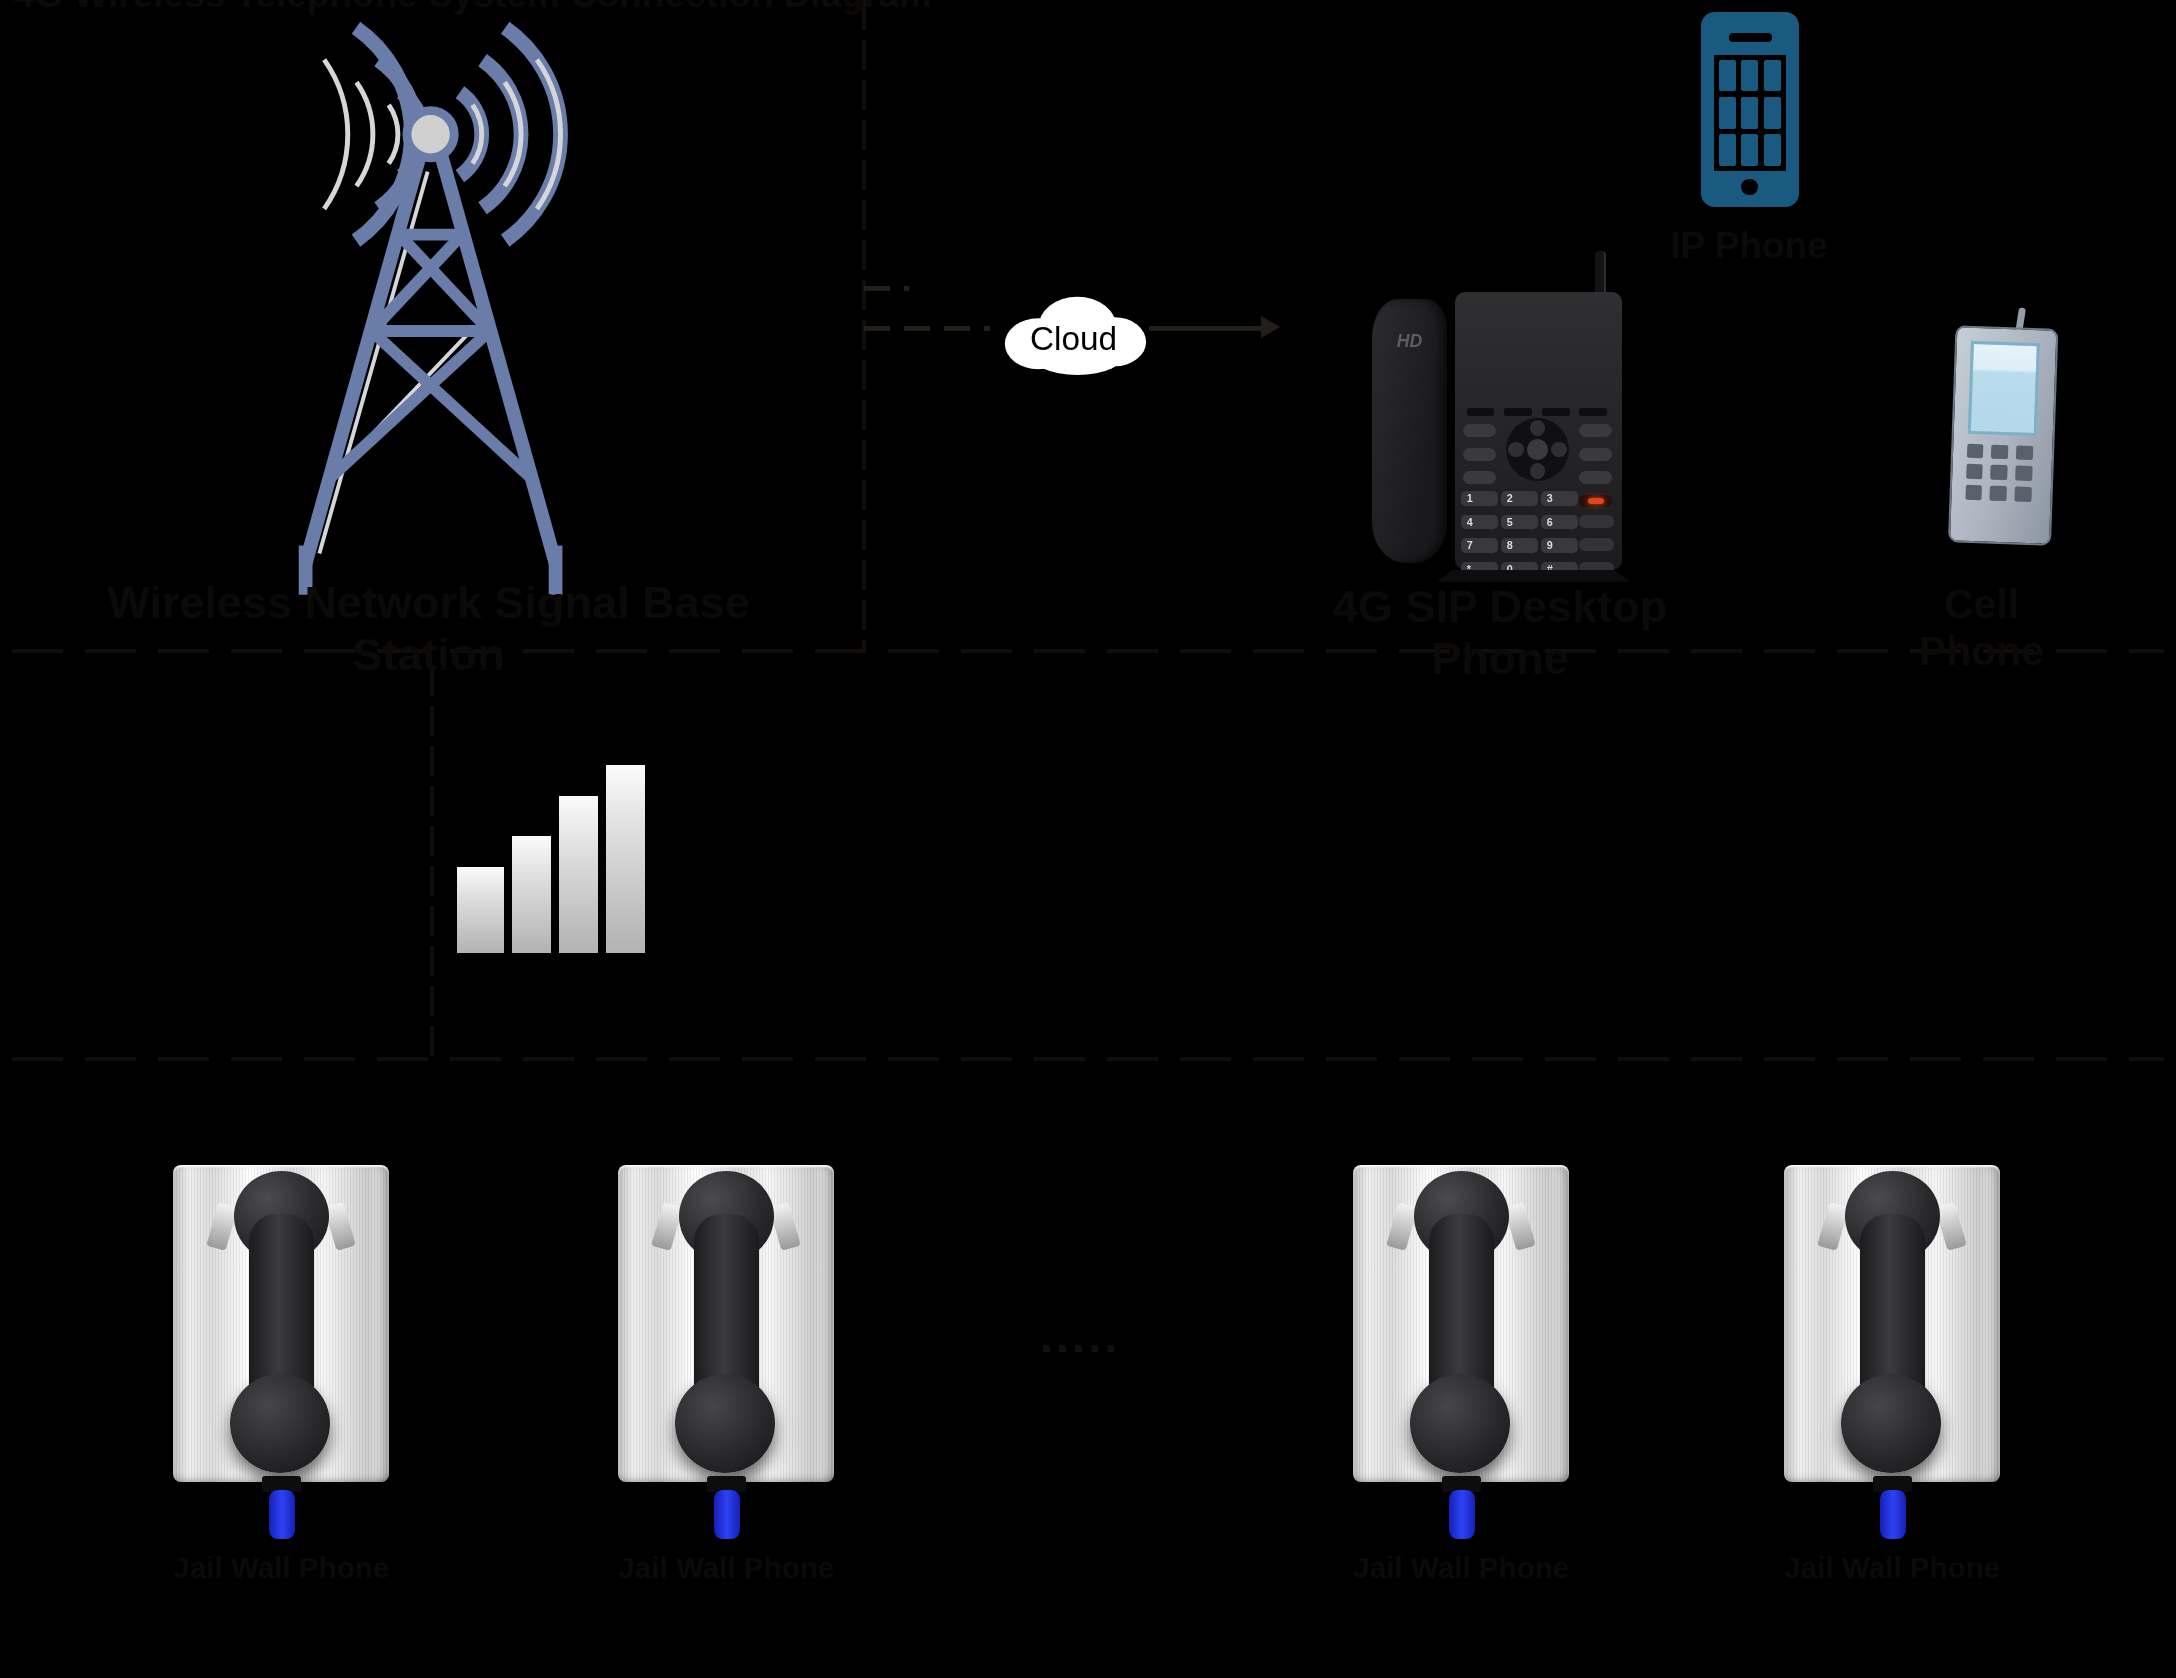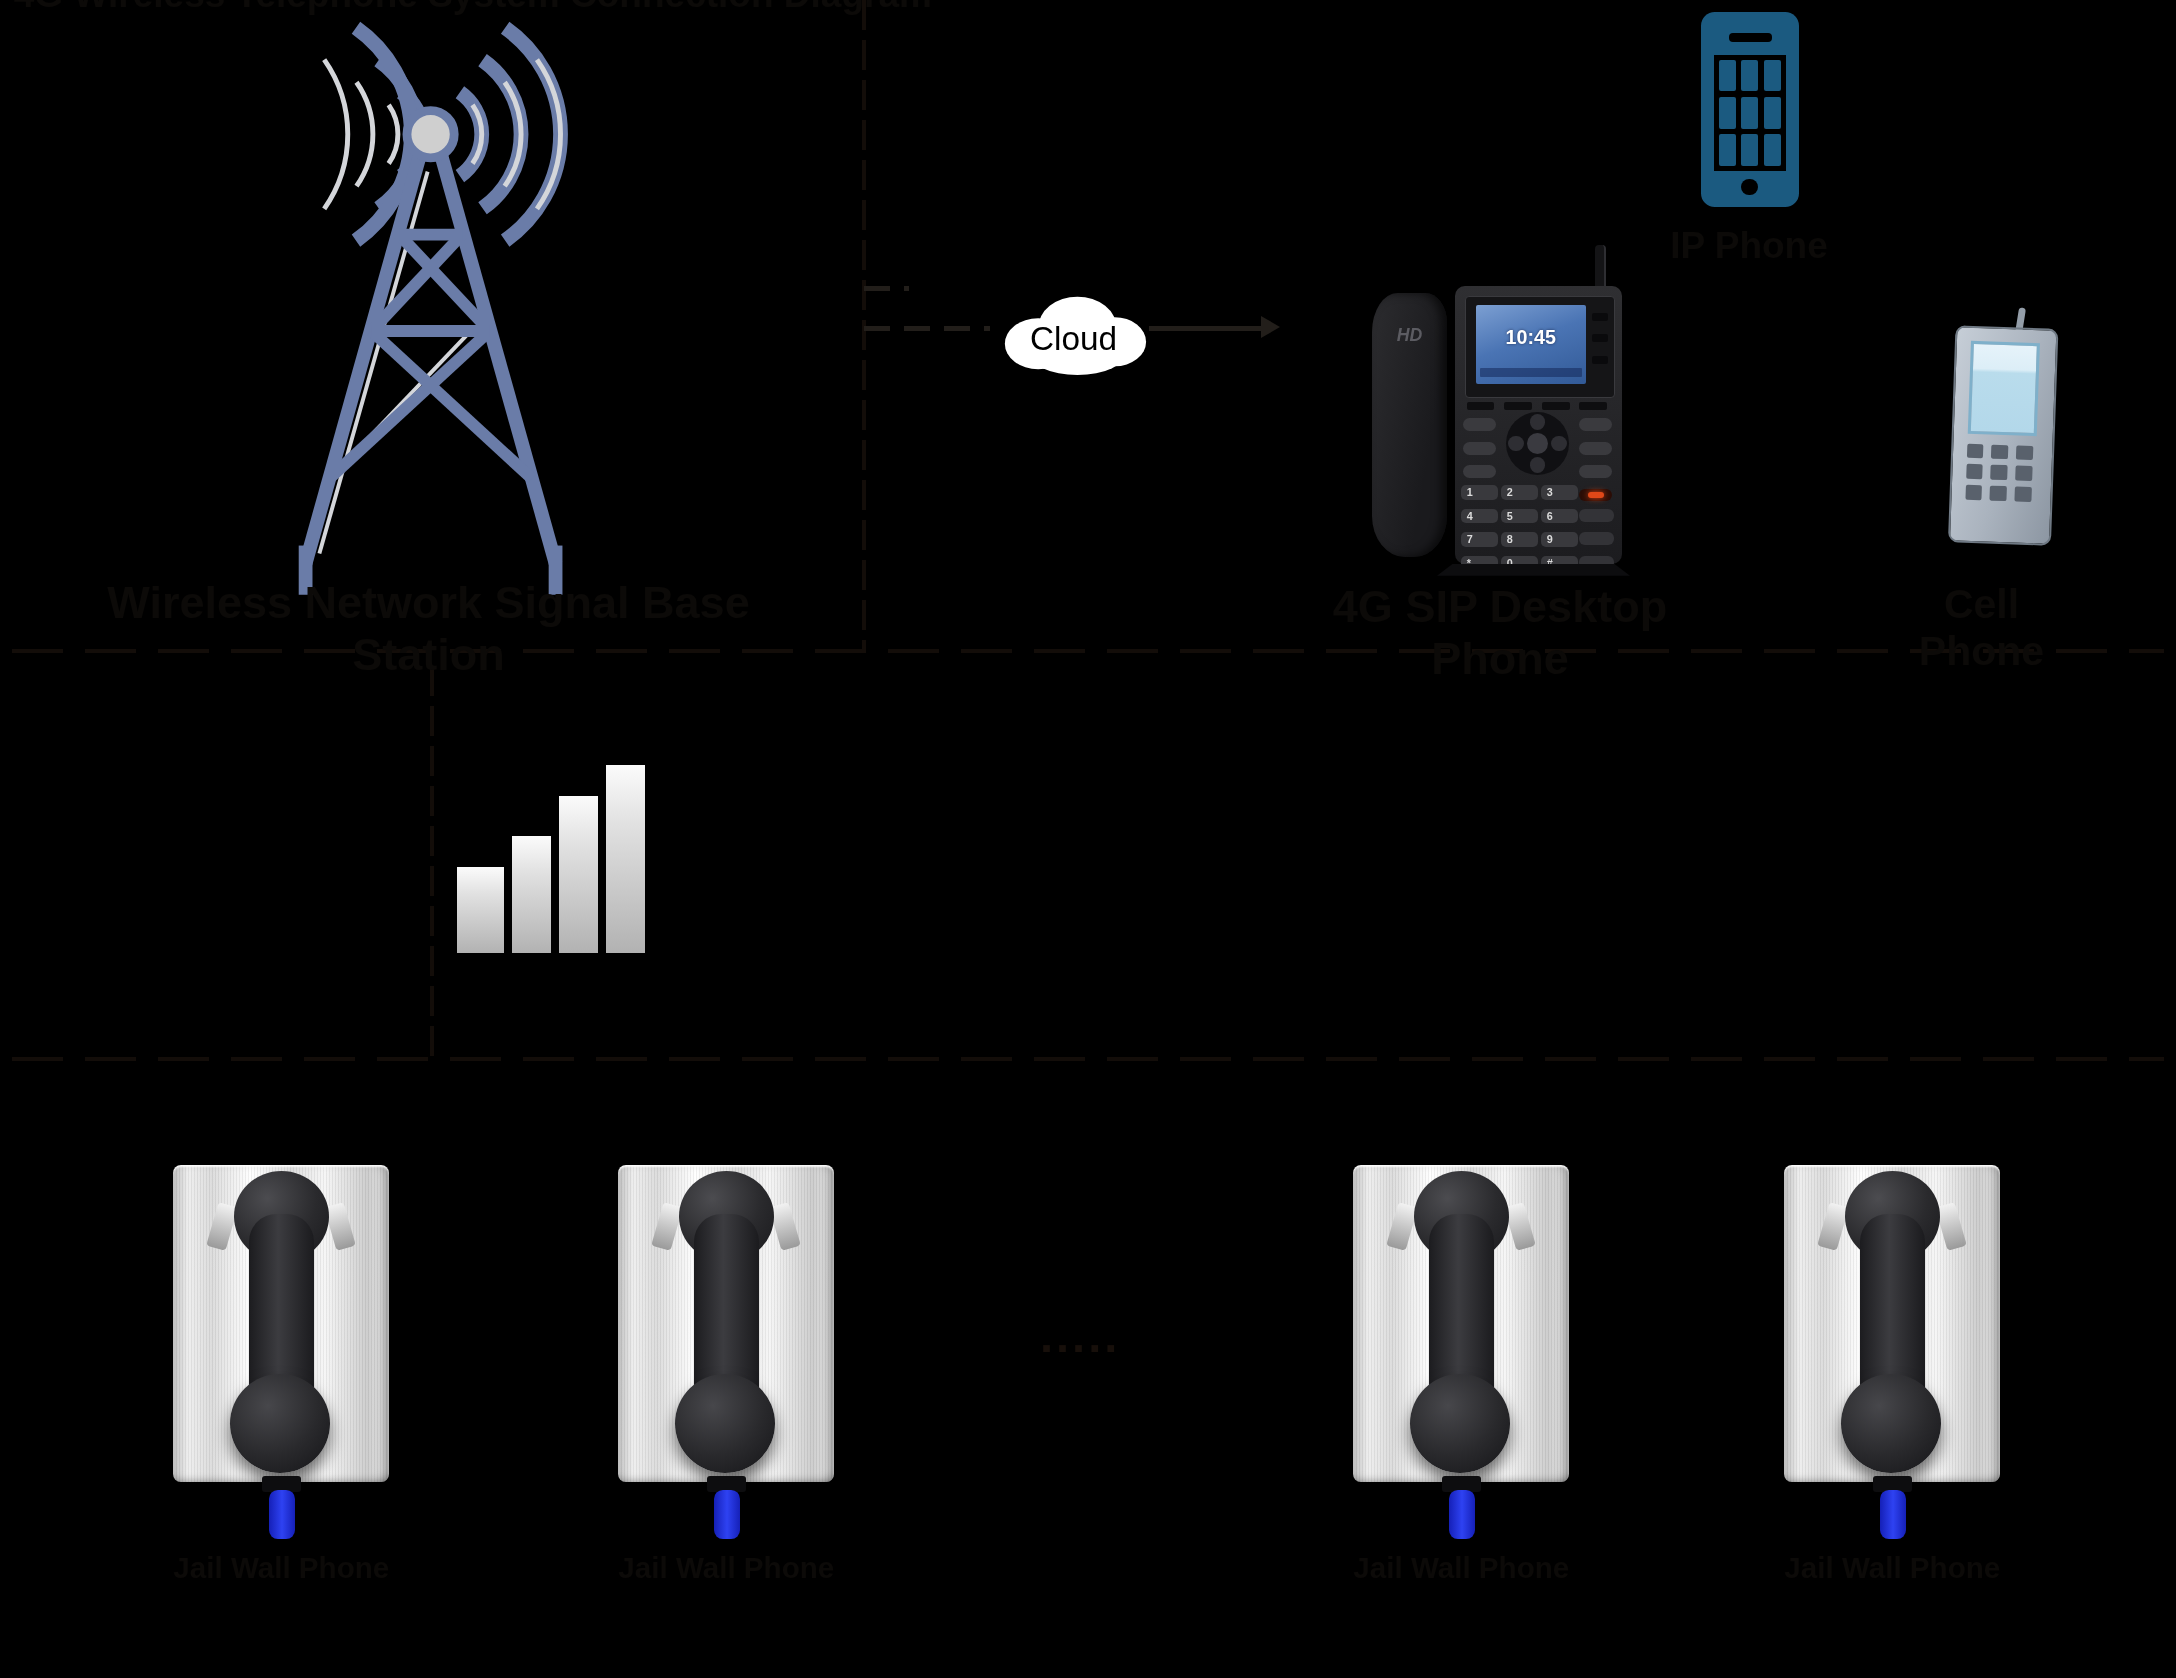--- a/index.html
+++ b/index.html
@@ -185,34 +185,25 @@
       <div></div>
       <div></div>
       <div></div>
       <div></div>
       <div></div>
   </div>
   <div class="home"></div>
 </div>
 <div class="abs faint" style="left:1631px;top:225px;width:236px;font-size:37px;">IP Phone</div>
 
-<div class="abs deskphone" style="left:1372px;top:242px;width:256px;height:340px;">
+<div class="abs deskphone" style="left:1372px;top:248px;width:256px;height:340px;">
   <div class="ant"></div>
   <div class="handset"></div>
   <div class="hd">HD</div>
   <div class="bodyp">
-    <div class="scrout">
-      <div class="scr">
-        <div class="time">10:45</div>
-        <div class="scrbar"></div>
-      </div>
-      <div class="sidek" style="top:15.8px;"></div>
-      <div class="sidek" style="top:37px;"></div>
-      <div class="sidek" style="top:59px;"></div>
-    </div>
     <div class="soft" style="left:11.8px;"></div>
     <div class="soft" style="left:49px;"></div>
     <div class="soft" style="left:87px;"></div>
     <div class="soft" style="left:124px;"></div>
     <div class="fnk" style="left:7.9px;top:132px;"></div>
     <div class="fnk" style="left:7.9px;top:156px;"></div>
     <div class="fnk" style="left:7.9px;top:179px;"></div>
     <div class="nav">
       <i style="left:23.6px;top:2px;"></i>
         <i style="left:23.6px;top:45px;"></i>

